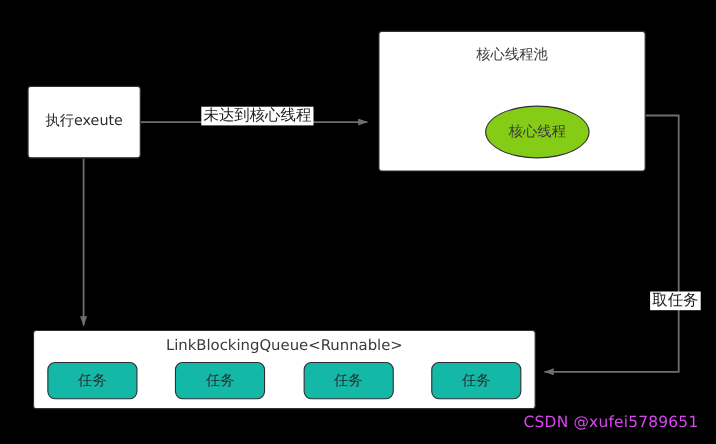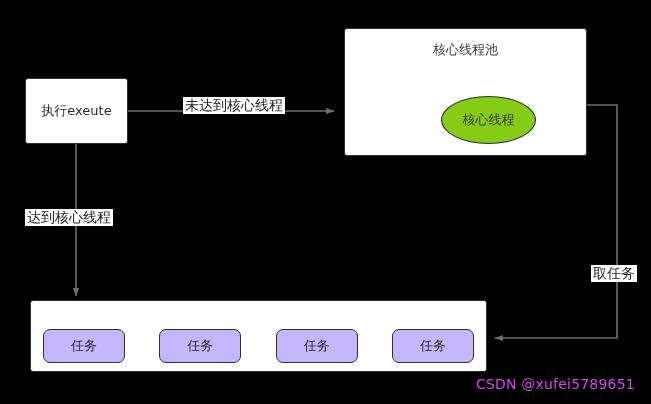--- a/index.html
+++ b/index.html
@@ -86,21 +86,21 @@
     position: absolute;
     left: 12px; right: 12px; top: 28px;
     height: 34px;
     display: flex;
     justify-content: space-between;
     align-items: center;
   }
   .task-chip {
     width: 82px;
     height: 34px;
-    background: #c4b5fd;
+    background: #14b8a6;
     border: 1.6px solid #2e2e33;
     border-radius: 7px;
     box-sizing: border-box;
     display: flex;
     align-items: center;
     justify-content: center;
     font-size: 13px;
     color: #2b2b2b;
   }
 
@@ -151,27 +151,27 @@
   <div class="node node-rect" id="exec-box">
     <div class="center-text">执行exeute</div>
   </div>
 
   <div class="node node-rect" id="pool-box">
     <div id="pool-title">核心线程池</div>
     <div id="core-thread-ellipse">核心线程</div>
   </div>
 
   <div class="node node-rect" id="queue-box">
+    <div id="queue-title">LinkBlockingQueue&lt;Runnable&gt;</div>
     <div id="task-row">
       <div class="task-chip">任务</div>
       <div class="task-chip">任务</div>
       <div class="task-chip">任务</div>
       <div class="task-chip">任务</div>
     </div>
   </div>
 
   <div class="edge-label" id="label-not-reach">未达到核心线程</div>
-  <div class="edge-label" id="label-reach">达到核心线程</div>
   <div class="edge-label" id="label-take">取任务</div>
 
   <div id="watermark">CSDN @xufei5789651</div>
 
 </div>
 
 </body></html>

